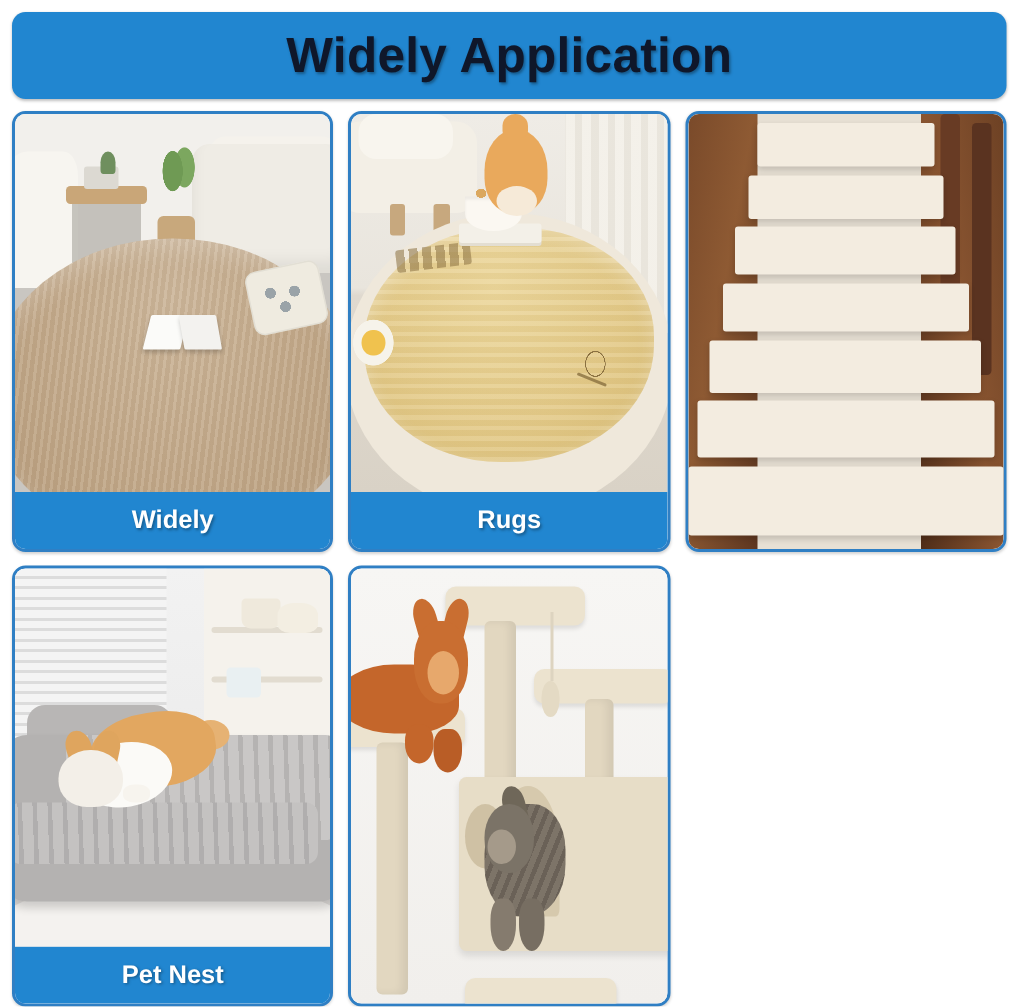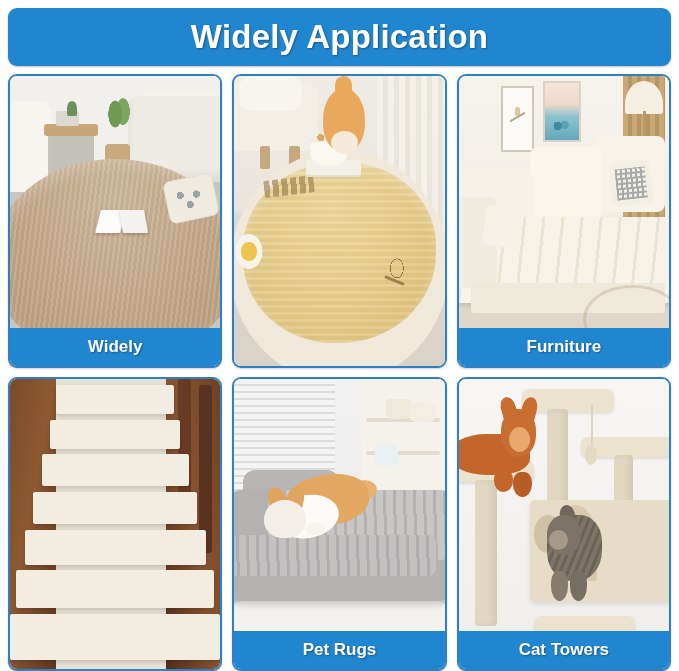--- a/index.html
+++ b/index.html
@@ -20,21 +20,21 @@
   
   .header{
     height:58px;
     margin:2px 2px 8px 2px;
     background:#2186d0;
     border-radius:9px;
     display:flex;align-items:center;justify-content:center;
     box-shadow:0 1px 2px rgba(0,0,0,.25);
   }
   .header-title{
-    color:#ffffff;
+    color:#0f172a;
     font-size:33px;
     font-weight:bold;
     letter-spacing:.2px;
     text-shadow:1px 1px 2px rgba(0,0,0,.35);
     white-space:nowrap;
   }
 
   
   .grid{
     display:grid;
@@ -280,43 +280,23 @@
           <div class="o rug"></div>
           <div class="o script"></div>
           <div class="o tulip"></div>
           <div class="o books"></div>
           <div class="o bowl"></div>
           <div class="o dog"></div>
           <div class="o dognose"></div>
           <div class="o daisy"></div>
         </div>
       </div>
-    </div>
-
-    <div class="card">
-      <div class="card-photo">
-        <div class="scene s3">
-          <div class="o panel"></div>
-          <div class="o frame1"></div>
-          <div class="o frame2"></div>
-          <div class="o lampshade"></div>
-          <div class="o lamppole"></div>
-          <div class="o back3"></div>
-          <div class="o back2"></div>
-          <div class="o back1"></div>
-          <div class="o cushion"></div>
-          <div class="o seat"></div>
-          <div class="o arm"></div>
-          <div class="o sidecush"></div>
-          <div class="o plinth"></div>
-          <div class="o floorarc"></div>
-        </div>
-      </div>
-      <div class="card-label">Furniture</div>
-    </div>
+      <div class="card-label">Rugs</div>
+    </div>
+
 
     <div class="card">
       <div class="card-photo">
         <div class="scene s4">
           <div class="o railL"></div>
           <div class="o railR"></div>
           <div class="o balus2"></div>
           <div class="o balus"></div>
           <div class="o tread" style="left:22%;right:22%;top:2%;height:10%;"></div>
           <div class="o tread" style="left:19%;right:19%;top:14%;height:10%;"></div>
@@ -347,21 +327,21 @@
           <div class="o mat2"></div>
           <div class="o dogtail"></div>
           <div class="o dogbody"></div>
           <div class="o dogchest"></div>
           <div class="o dogear"></div>
           <div class="o dogear2"></div>
           <div class="o doghead"></div>
           <div class="o dogpaw"></div>
         </div>
       </div>
-      <div class="card-label">Pet Rugs</div>
+      <div class="card-label">Pet Nest</div>
     </div>
 
     <div class="card">
       <div class="card-photo">
         <div class="scene s6">
           <div class="o plat" style="left:30%;right:26%;top:4%;height:9%;"></div>
           <div class="o post" style="left:42%;top:12%;width:10%;height:42%;"></div>
           <div class="o plat" style="left:58%;right:-2%;top:23%;height:8%;"></div>
           <div class="o post" style="left:74%;top:30%;width:9%;height:22%;"></div>
           <div class="o plat" style="left:-6%;right:64%;top:32%;height:9%;"></div>
@@ -380,19 +360,18 @@
           <div class="o catApaw"></div>
           <div class="o catApaw2"></div>
           <div class="o catB"></div>
           <div class="o catBear"></div>
           <div class="o catBhead"></div>
           <div class="o catBface"></div>
           <div class="o catBpaw"></div>
           <div class="o catBpaw2"></div>
         </div>
       </div>
-      <div class="card-label">Cat Towers</div>
     </div>
 
   </div>
 
 
 </div>
 
 </body></html>

